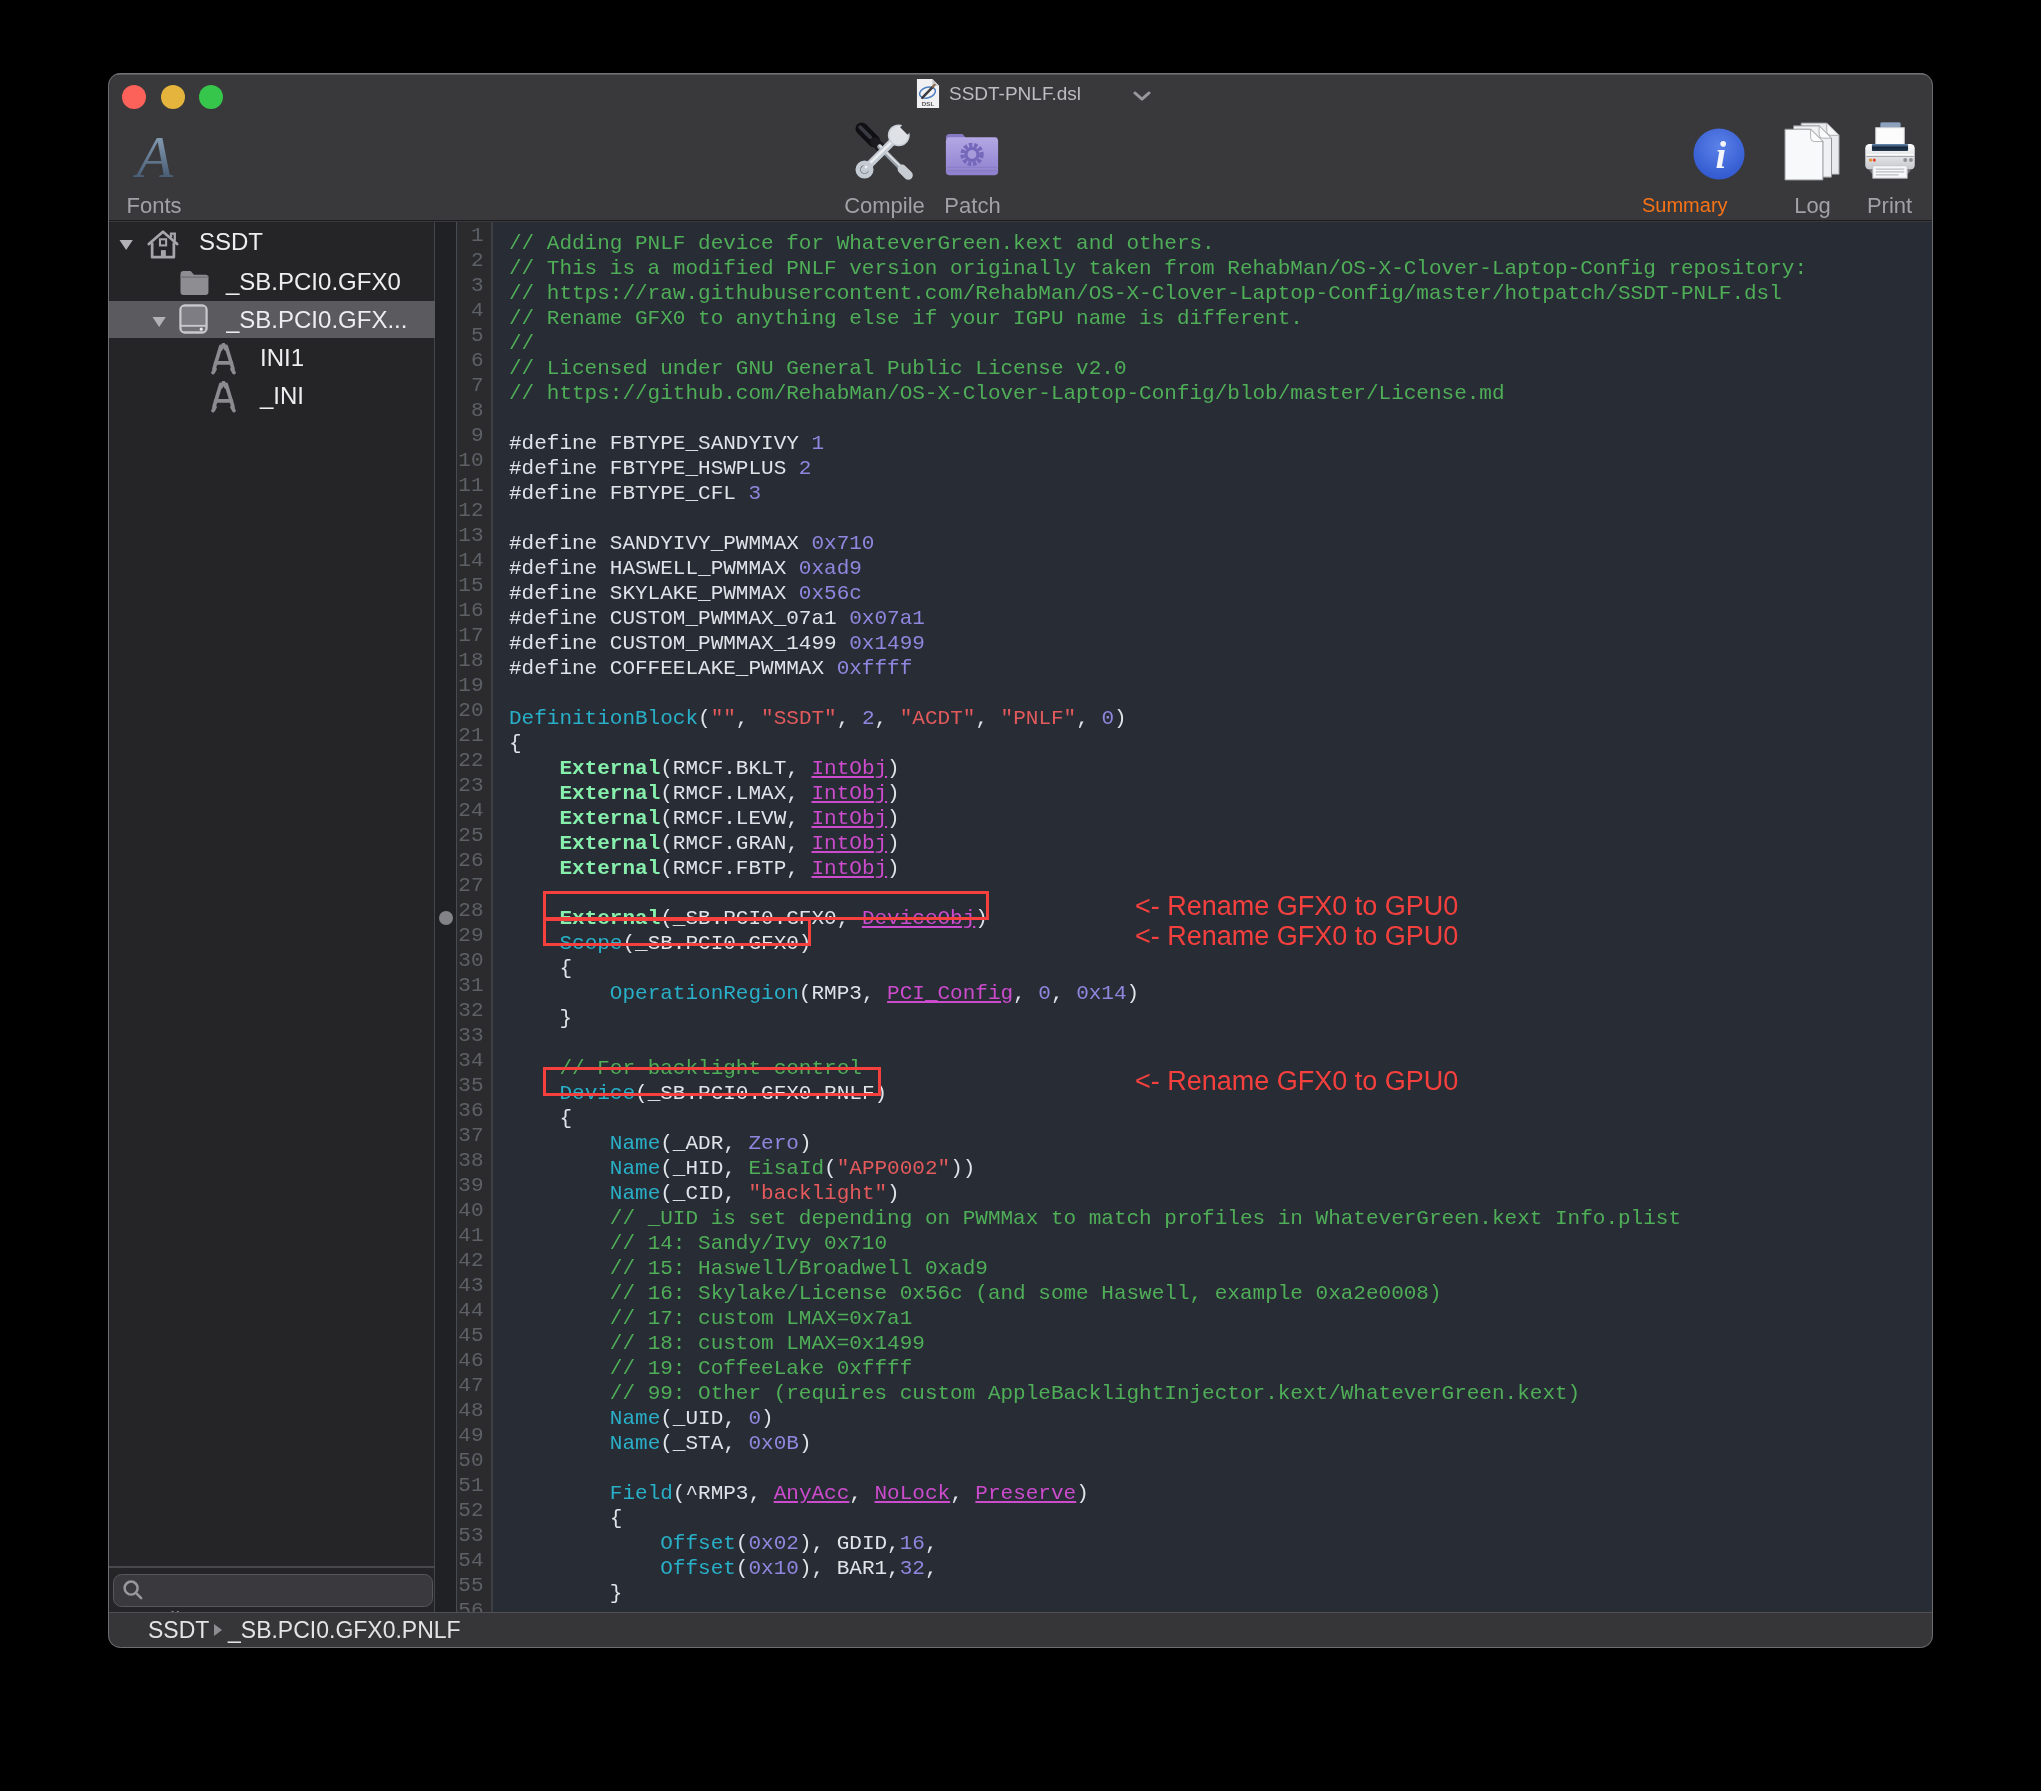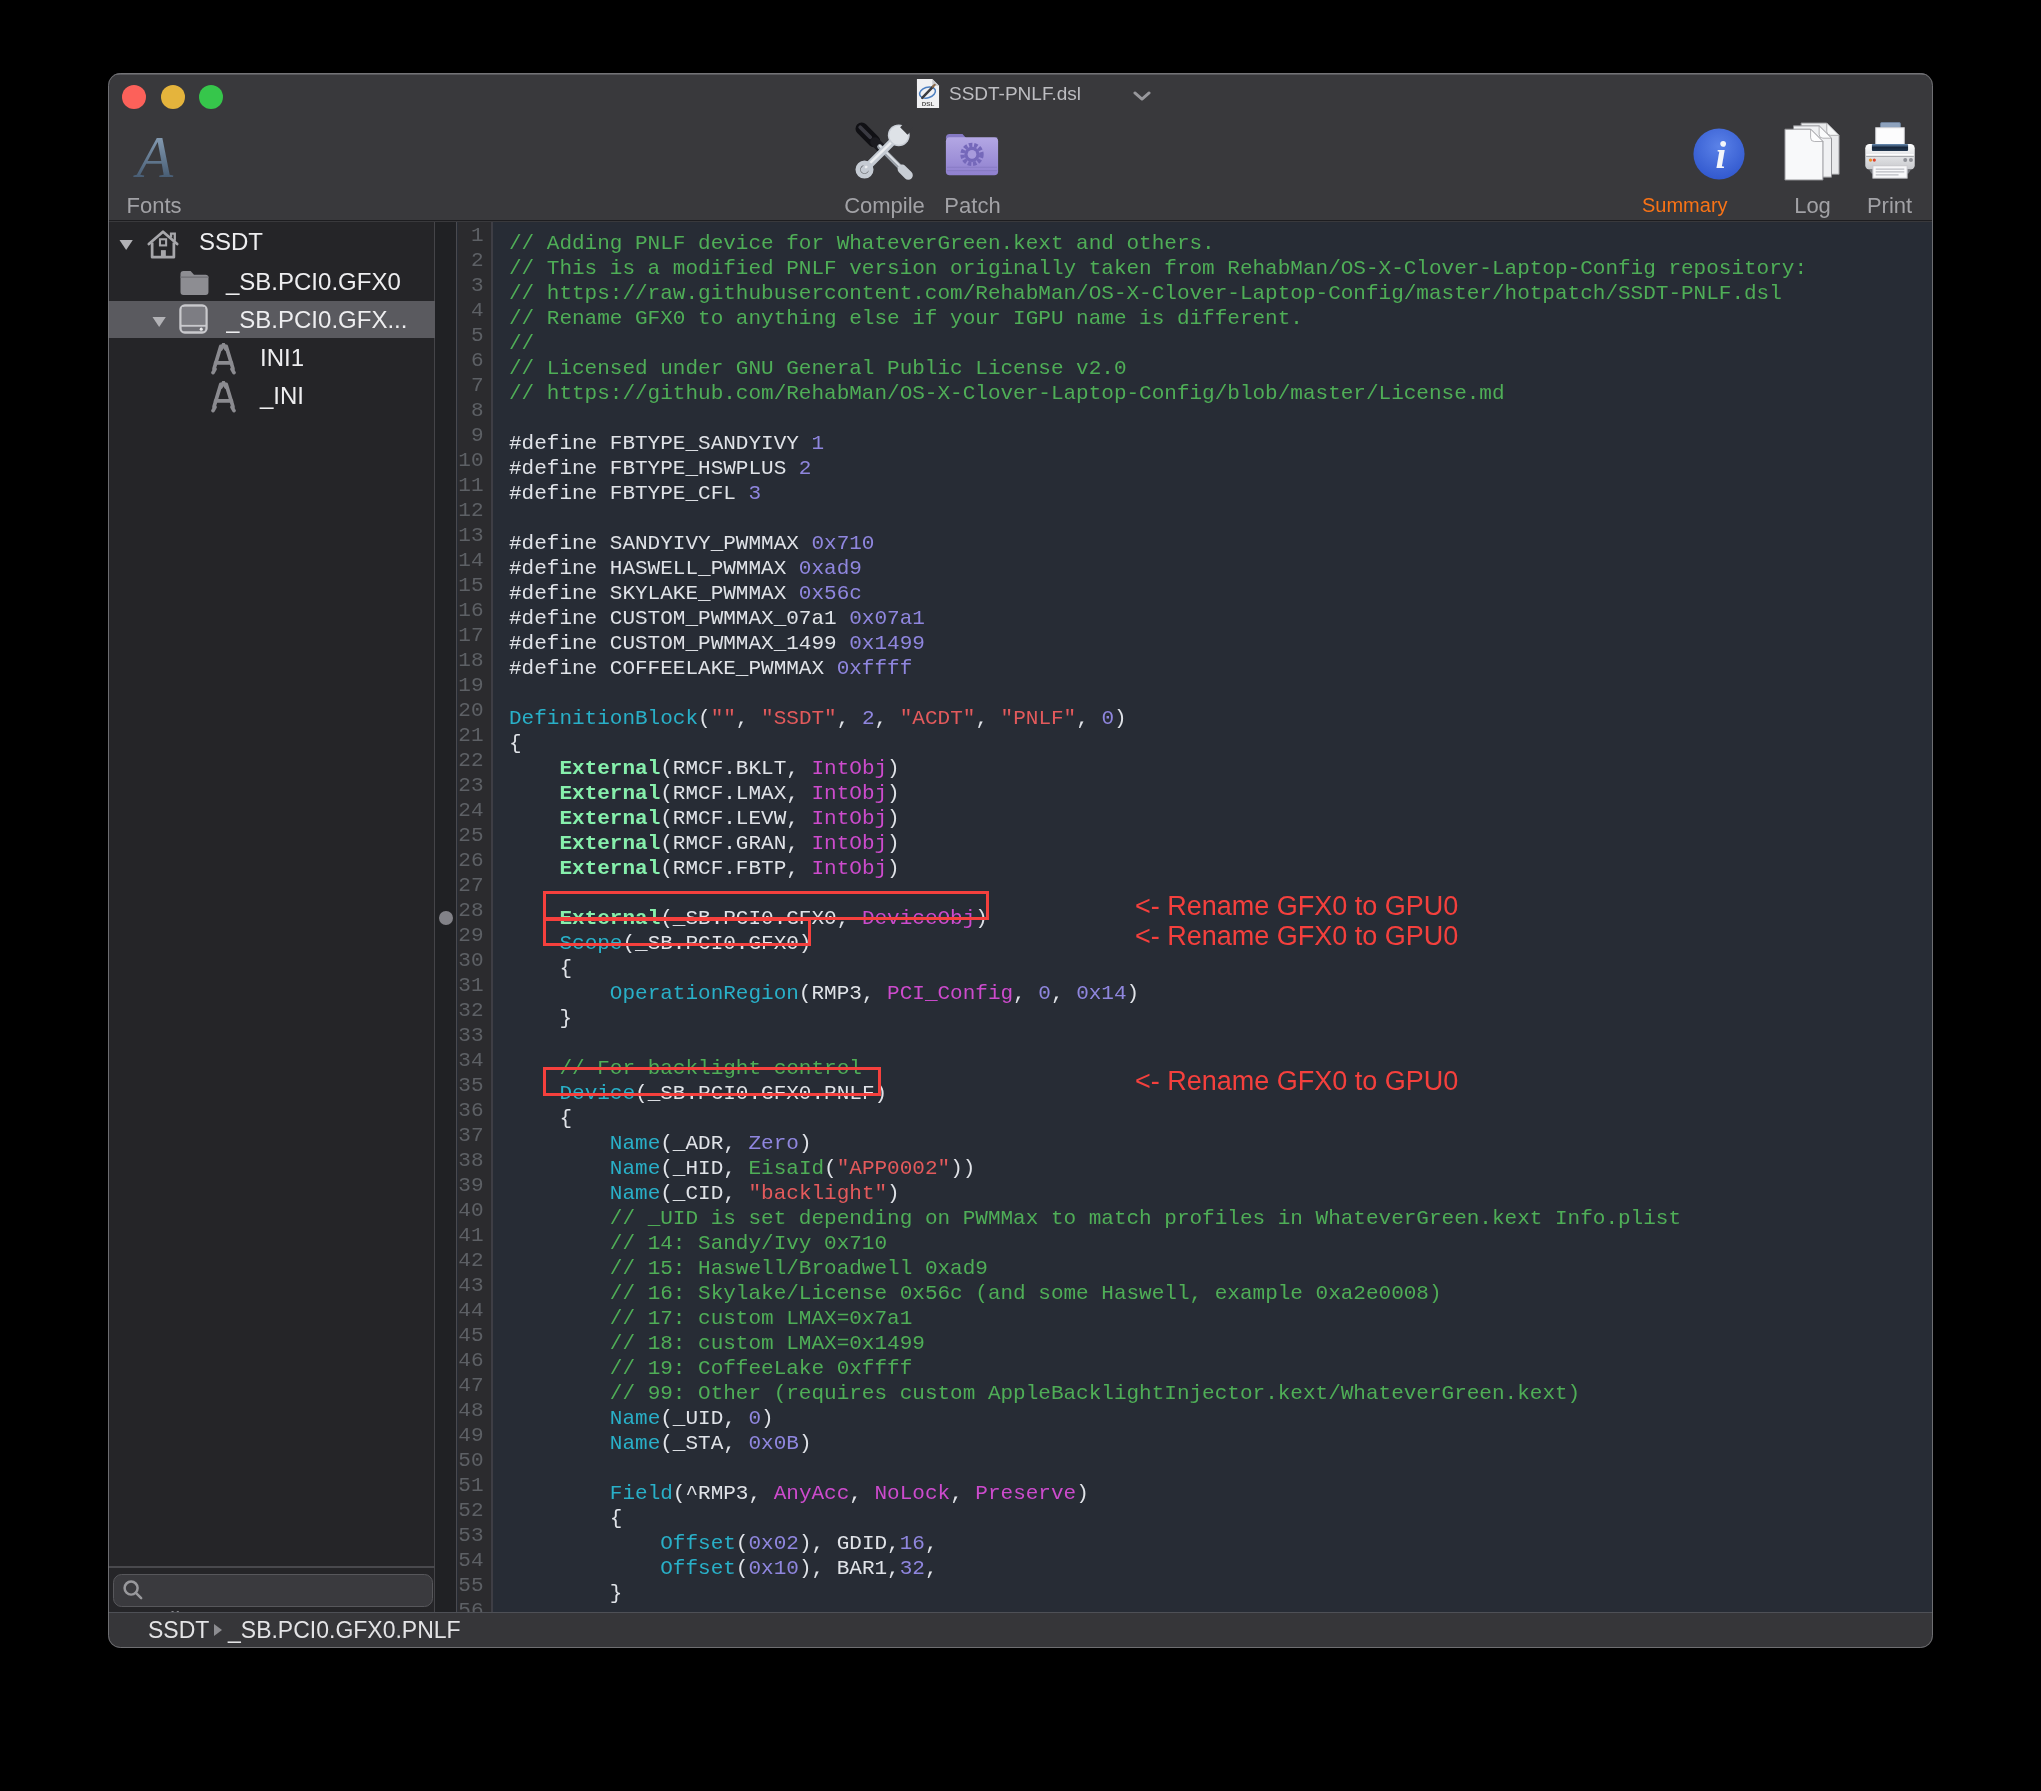--- a/index.html
+++ b/index.html
@@ -1,21 +1,21 @@
 <!DOCTYPE html>
 <html><head><meta charset="utf-8">
 <style>
 html,body{margin:0;padding:0;background:#000;}
 #stage{font-family:'Liberation Sans',sans-serif;}
 pre, pre span{font-family:'Liberation Mono',monospace !important;}
 pre span.c{color:#4fae57;}
 pre span.k{color:#29b0c8;}
 pre span.e{color:#86efac;font-weight:bold;}
 pre span.s{color:#e35a5c;}
-pre span.m{color:#cd4bcd;}
+pre span.m{color:#cd4bcd;text-decoration:underline;}
 pre span.n{color:#8f86de;}
 #stage{position:relative;width:2042px;height:1791px;background:#000;overflow:hidden;}
 #win{position:absolute;left:108px;top:73px;width:1825px;height:1575px;background:#39393c;border-radius:12.4px;overflow:hidden;}
 </style></head>
 <body>
 <div id="stage">
     <div id="win">
       <div style="position:absolute;left:0px;top:0px;width:1825px;height:147px;background:#39393c;border-bottom:1.9px solid #1d1d20;box-sizing:content-box;"></div>
       <div style="position:absolute;left:0px;top:0px;width:1825px;height:1.9px;background:#616165;opacity:.8;"></div>
       <div style="position:absolute;left:14.3px;top:11.5px;width:24px;height:24px;background:#fc615a;border-radius:50%;"></div>

